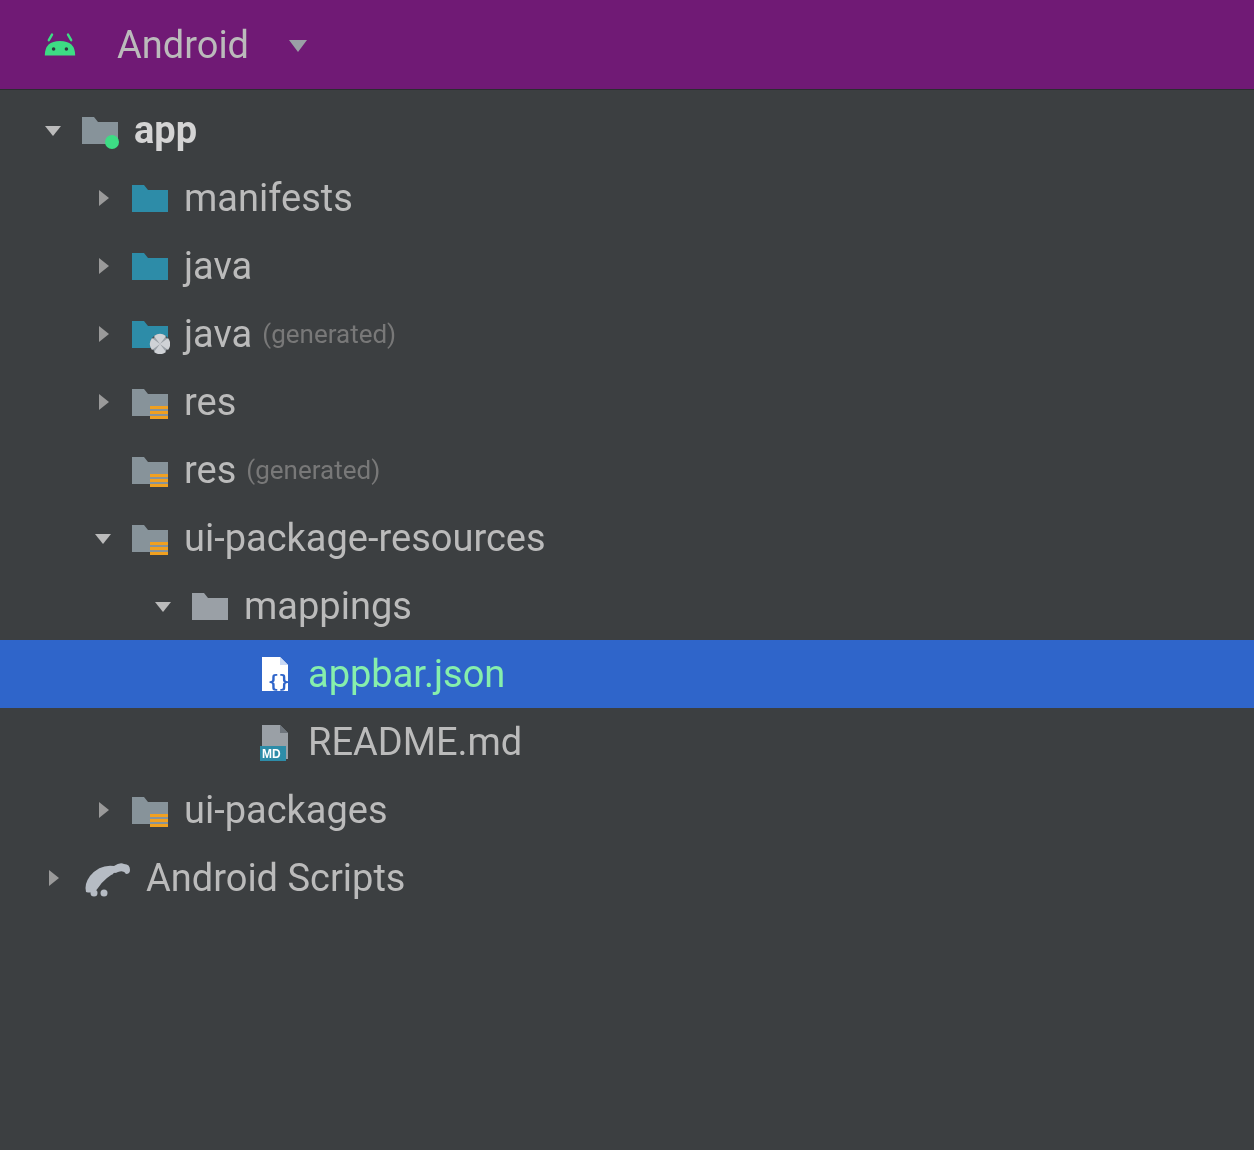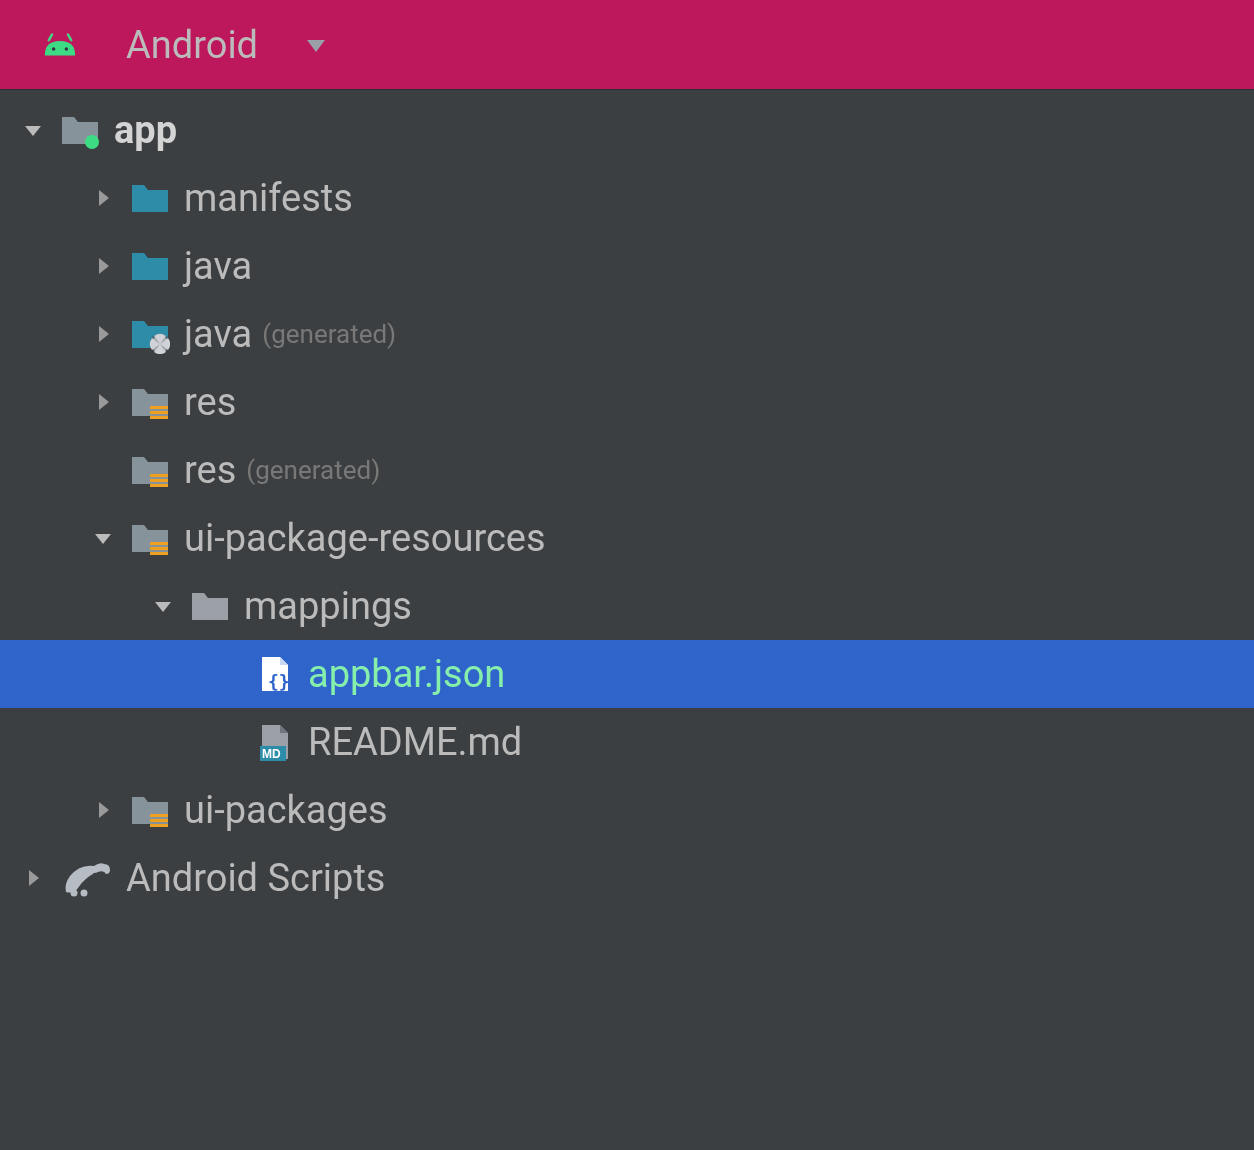--- a/index.html
+++ b/index.html
@@ -6,26 +6,26 @@
   body {
     background: #3c3f41;
     font-family: -apple-system, "SF Pro Text", "Segoe UI", Roboto, sans-serif;
     font-size: 34px;
     color: #bbbbbb;
     width: 1254px;
     height: 1150px;
     overflow: hidden;
   }
   .header {
-    background: #be185d;
+    background: #701a75;
     height: 90px;
     display: flex;
     align-items: center;
     padding-left: 40px;
-    gap: 32px;
+    gap: 23px;
     border-bottom: 1px solid #2b2d30;
   }
   .header .label {
     color: #bbbbbb;
     font-size: 38px;
   }
   .tree {
     padding-top: 6px;
   }
   .row {
@@ -69,21 +69,21 @@
   .name.bold {
     font-weight: 700;
     color: #d4d4d4;
   }
   .suffix {
     color: #787878;
     font-size: 26px;
     margin-left: 10px;
   }
   
-  .ind-0 { padding-left: 22px; }
+  .ind-0 { padding-left: 42px; }
   .ind-1 { padding-left: 92px; }
   .ind-2 { padding-left: 152px; }
   .ind-3 { padding-left: 216px; }
 </style>
 </head>
 <body>
 
 <div class="header">
   <span class="icon">
     <svg width="50" height="30" viewBox="0 0 50 30">

